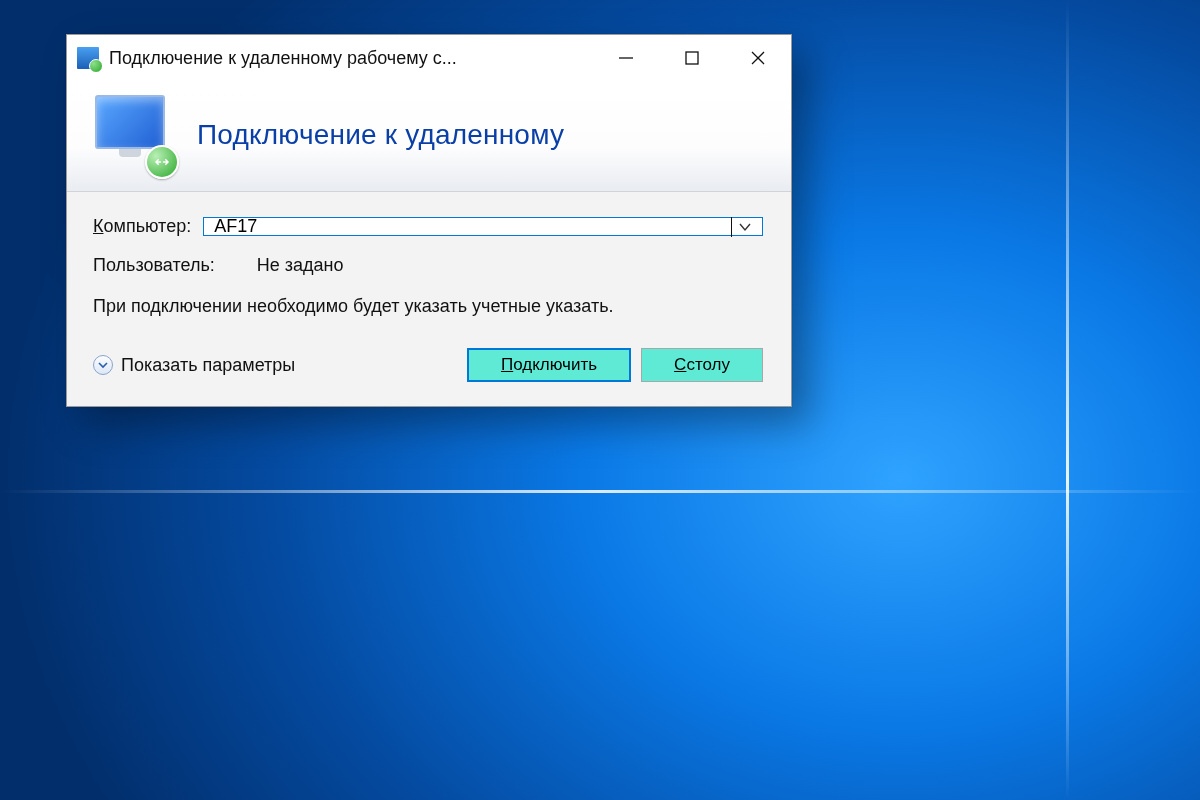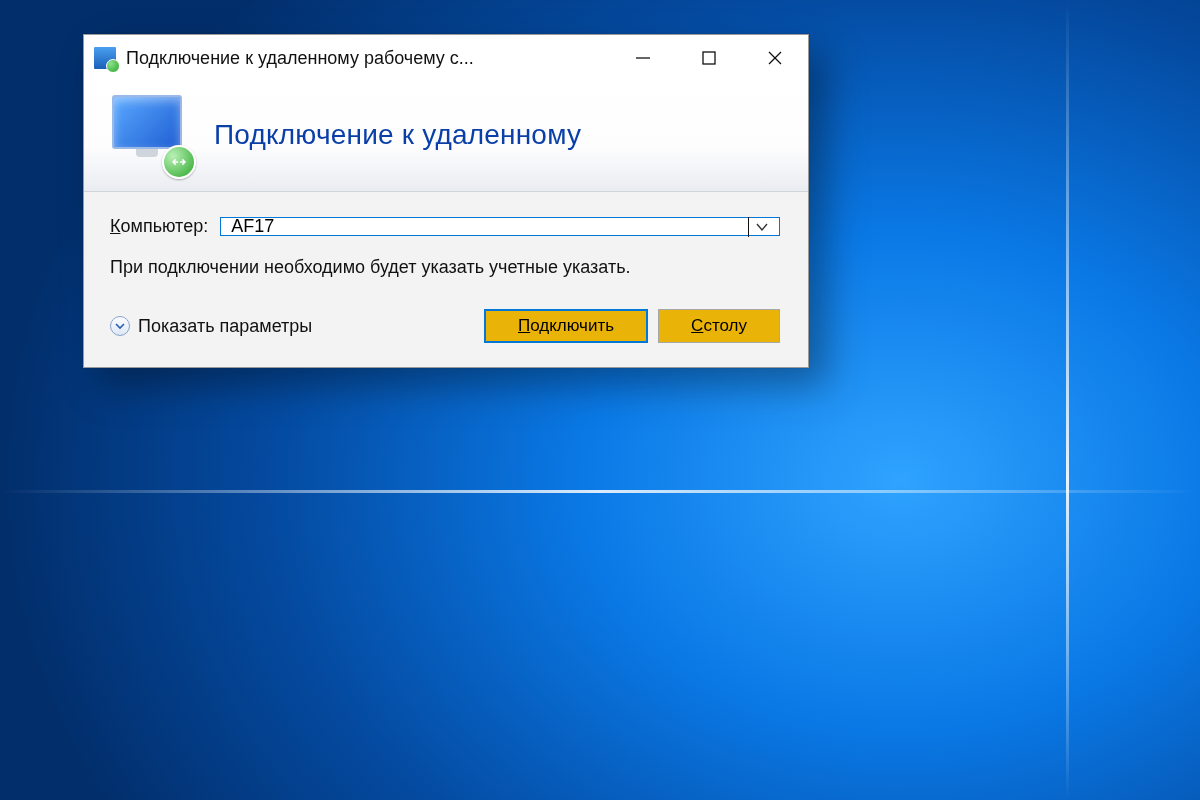--- a/index.html
+++ b/index.html
@@ -11,21 +11,21 @@
   
   body::before, body::after {
     content: ""; position: absolute; background: linear-gradient(90deg, rgba(255,255,255,0) 0%, rgba(255,255,255,0.85) 50%, rgba(255,255,255,0) 100%);
     pointer-events: none;
   }
   body::before { width: 1200px; height: 3px; top: 490px; left: 0; }
   body::after { width: 3px; height: 800px; left: 1066px; top: 0; background: linear-gradient(180deg, rgba(255,255,255,0) 0%, rgba(255,255,255,0.9) 60%, rgba(255,255,255,0) 100%); }
 
   .dialog {
     position: absolute;
-    left: 83px; top: 34px;
+    left: 66px; top: 34px;
     width: 726px;
     background: #f3f3f3;
     border: 1px solid #9a9a9a;
     box-shadow: 18px 18px 36px rgba(0,0,0,0.35), 0 0 0 1px rgba(0,0,0,0.05);
   }
 
   .titlebar {
     height: 46px; background: #ffffff;
     display: flex; align-items: center;
     padding: 0 0 0 10px;
@@ -109,21 +109,21 @@
   .exp-icon {
     width:20px; height:20px; border-radius:50%; border:1px solid #8aa3cc;
     background: linear-gradient(180deg,#fbfdff,#dde7f5);
     display:flex; align-items:center; justify-content:center;
   }
   .exp-icon svg { width:10px; height:8px; }
   .exp-icon svg path { stroke:#2a5fb0; stroke-width:1.6; fill:none; }
   .spacer { flex:1; }
   .btn {
     height:34px; padding: 0 32px; min-width: 110px;
-    background:#eab308; border:1px solid #a7a7a7; font-size:17px; font-family:inherit;
+    background:#5eead4; border:1px solid #a7a7a7; font-size:17px; font-family:inherit;
     cursor: default; margin-left: 10px;
   }
   .btn.primary { border:2px solid #0178d7; }
   .btn .ul { text-decoration: underline; }
 </style>
 </head>
 <body>
 
 <div class="dialog">
 
@@ -171,20 +171,24 @@
         <input type="text" value="AF17" style="">
         <div class="cursor-bar"></div>
         <div class="combo-arrow">
           <svg viewBox="0 0 12 10">
               <path d="M1 2 L6 8 L11 2"></path>
             </svg>
         </div>
       </div>
     </div>
 
+    <div class="user-row">
+      <div>Пользователь:</div>
+      <div>Не задано</div>
+    </div>
 
     <div class="hint">При подключении необходимо будет указать учетные указать.</div>
 
     <div class="footer">
       <div class="expand">
         <div class="exp-icon">
             <svg viewBox="0 0 10 8">
               <path d="M1 2 L5 6 L9 2"></path>
             </svg>
           </div>

